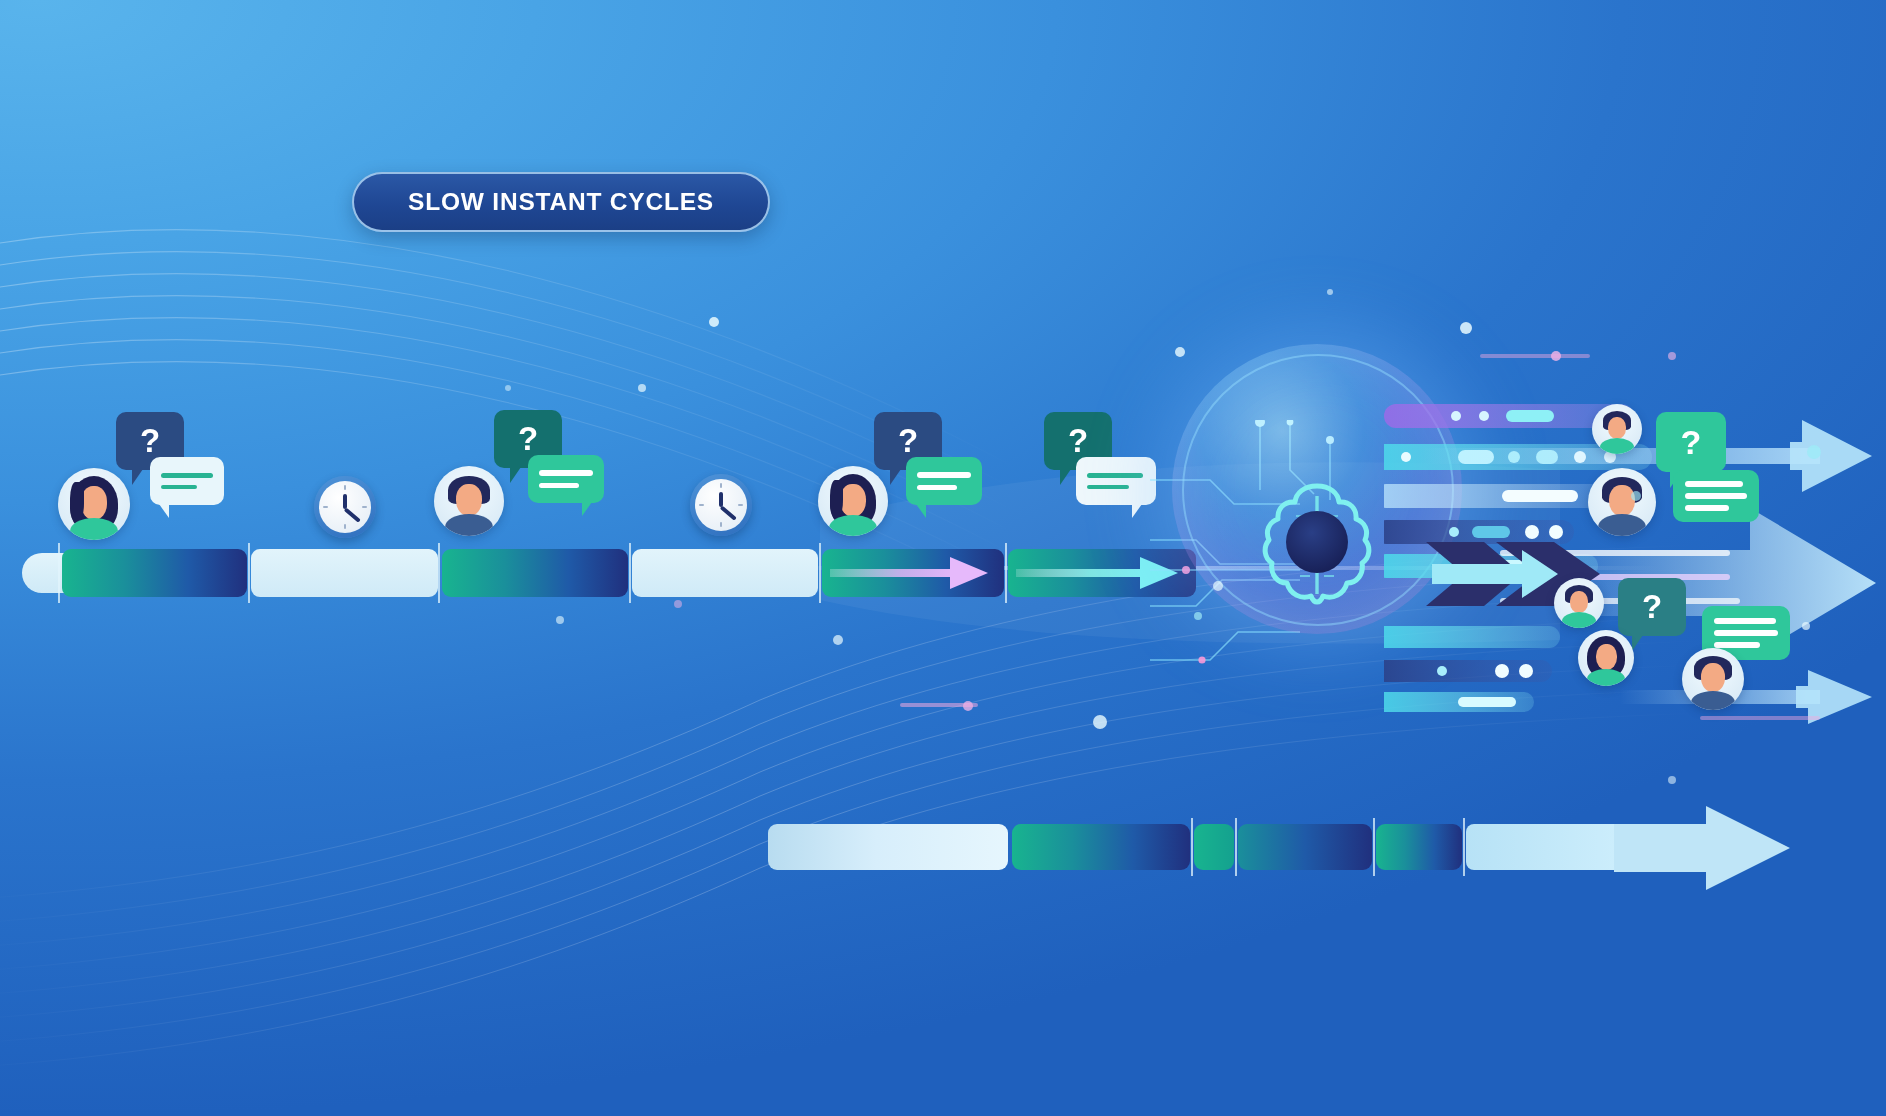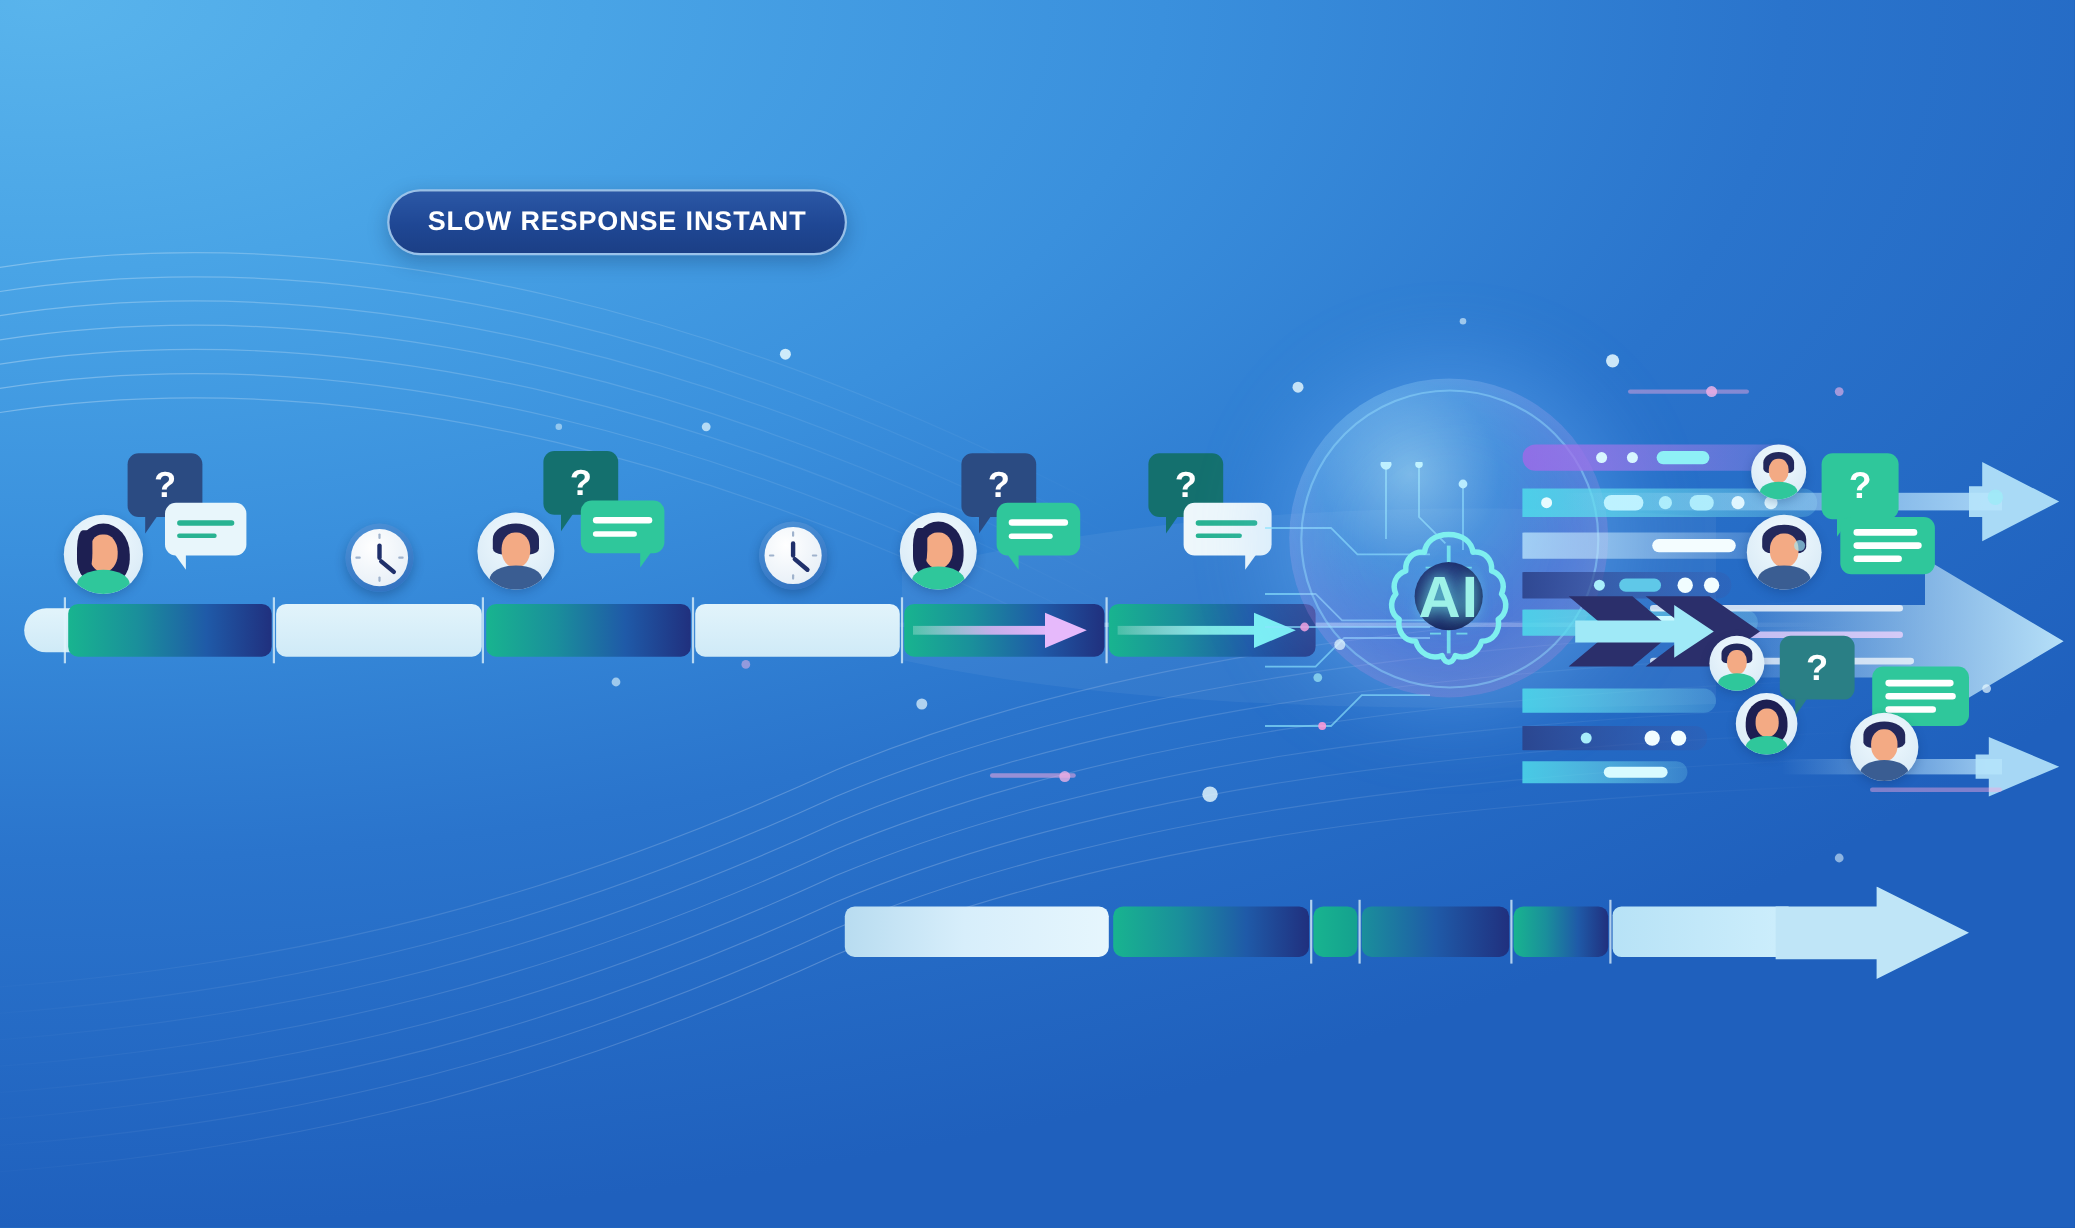--- a/index.html
+++ b/index.html
@@ -109,21 +109,21 @@
       <path d="M-40,1044 C280,1024 520,954 760,844 C1000,744 1300,704 1700,689"></path>
       <path d="M-40,1068 C280,1048 520,978 760,868 C1000,768 1300,728 1700,713"></path>
     </g>
 
     <path d="M820,520 C1020,470 1260,450 1560,470 L1560,640 C1240,650 1000,640 820,600 Z" fill="#ffffff" opacity=".05"></path>
 
     <rect x="760" y="566" width="900" height="4" fill="url(#glowbar)"></rect>
   </svg>
 
   <div class="badge" id="badge-left">
-    <span>SLOW RESPONSE INSTANT</span>
+    <span>SLOW INSTANT CYCLES</span>
   </div>
 
   <div class="avatar" style="left:58px;top:468px;width:72px;height:72px;">
     <div class="av-hair" style="left:12px;top:8px;width:48px;height:56px;background:#1d1f52;"></div>
     <div class="av-face" style="left:23px;top:18px;width:26px;height:34px;"></div>
     <div class="av-hair" style="left:12px;top:14px;width:14px;height:42px;background:#1d1f52;border-radius:40% 20% 50% 50%;"></div>
     <div class="av-body" style="left:12px;top:50px;width:48px;height:26px;background:#2fc79b;"></div>
   </div>
   <div class="bubble q" style="left:116px;top:412px;width:68px;height:58px;background:#2b4b82;font-size:33px;">
     <span>?</span>
@@ -279,23 +279,20 @@
     <g stroke="#7ff0ef" stroke-width="1.7" fill="none" opacity=".75">
       <path d="M40,34 L50,34 L54,40"></path>
         <path d="M36,66 L46,66 L50,72"></path>
       <path d="M82,34 L72,34 L68,40"></path>
         <path d="M86,66 L76,66 L72,72"></path>
       <path d="M44,94 L54,94"></path>
         <path d="M78,94 L68,94"></path>
     </g>
     <circle cx="61" cy="60" r="31" fill="url(#core)"></circle>
   </svg>
-  <div id="ai-text" style="left:1256px;top:500px;width:122px;height:86px;font-size:53px;">
-    <span>AI</span>
-  </div>
 
   <svg class="arrow-svg" style="left:1384px;top:396px;" width="502" height="320" viewBox="0 0 502 320">
     <defs>
       <linearGradient id="sv" x1="0" y1="0" x2="1" y2="0">
         <stop offset="0" stop-color="#9b6ae8" stop-opacity=".85"></stop>
         <stop offset="1" stop-color="#b58df0" stop-opacity=".25"></stop>
       </linearGradient>
       <linearGradient id="sc" x1="0" y1="0" x2="1" y2="0">
         <stop offset="0" stop-color="#49d9ea" stop-opacity=".9"></stop>
         <stop offset="1" stop-color="#8ef0f6" stop-opacity=".2"></stop>

